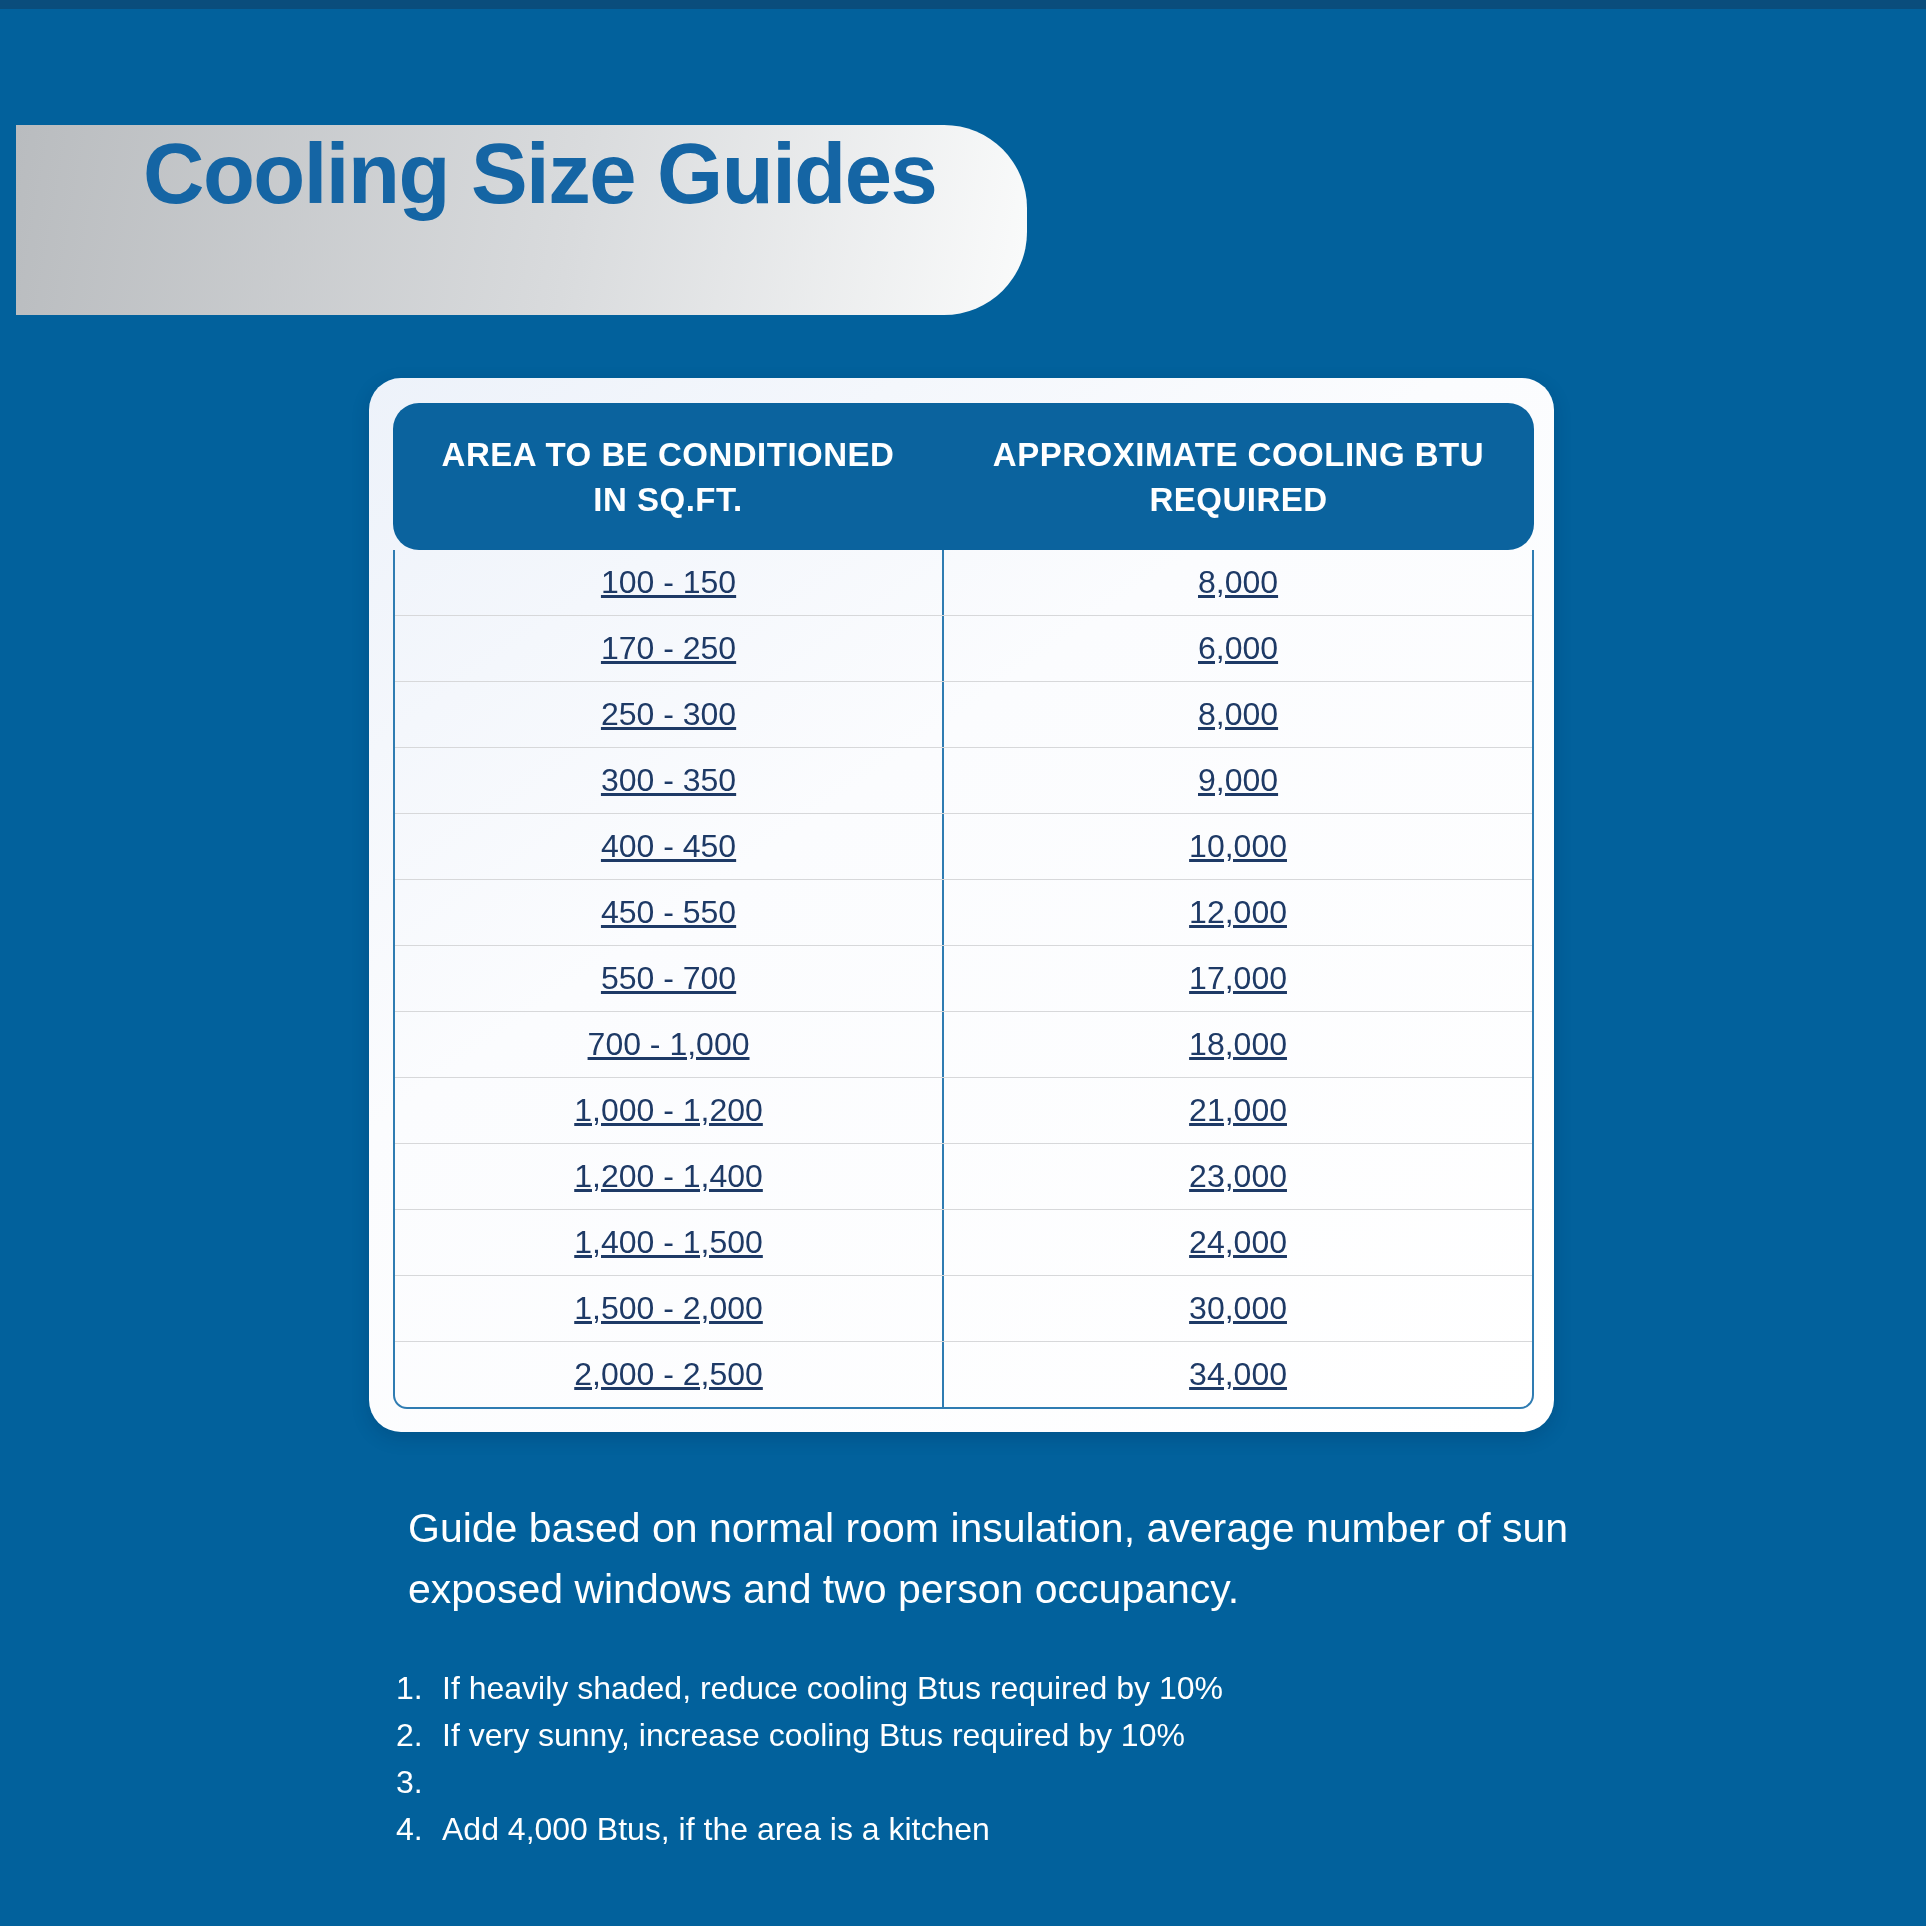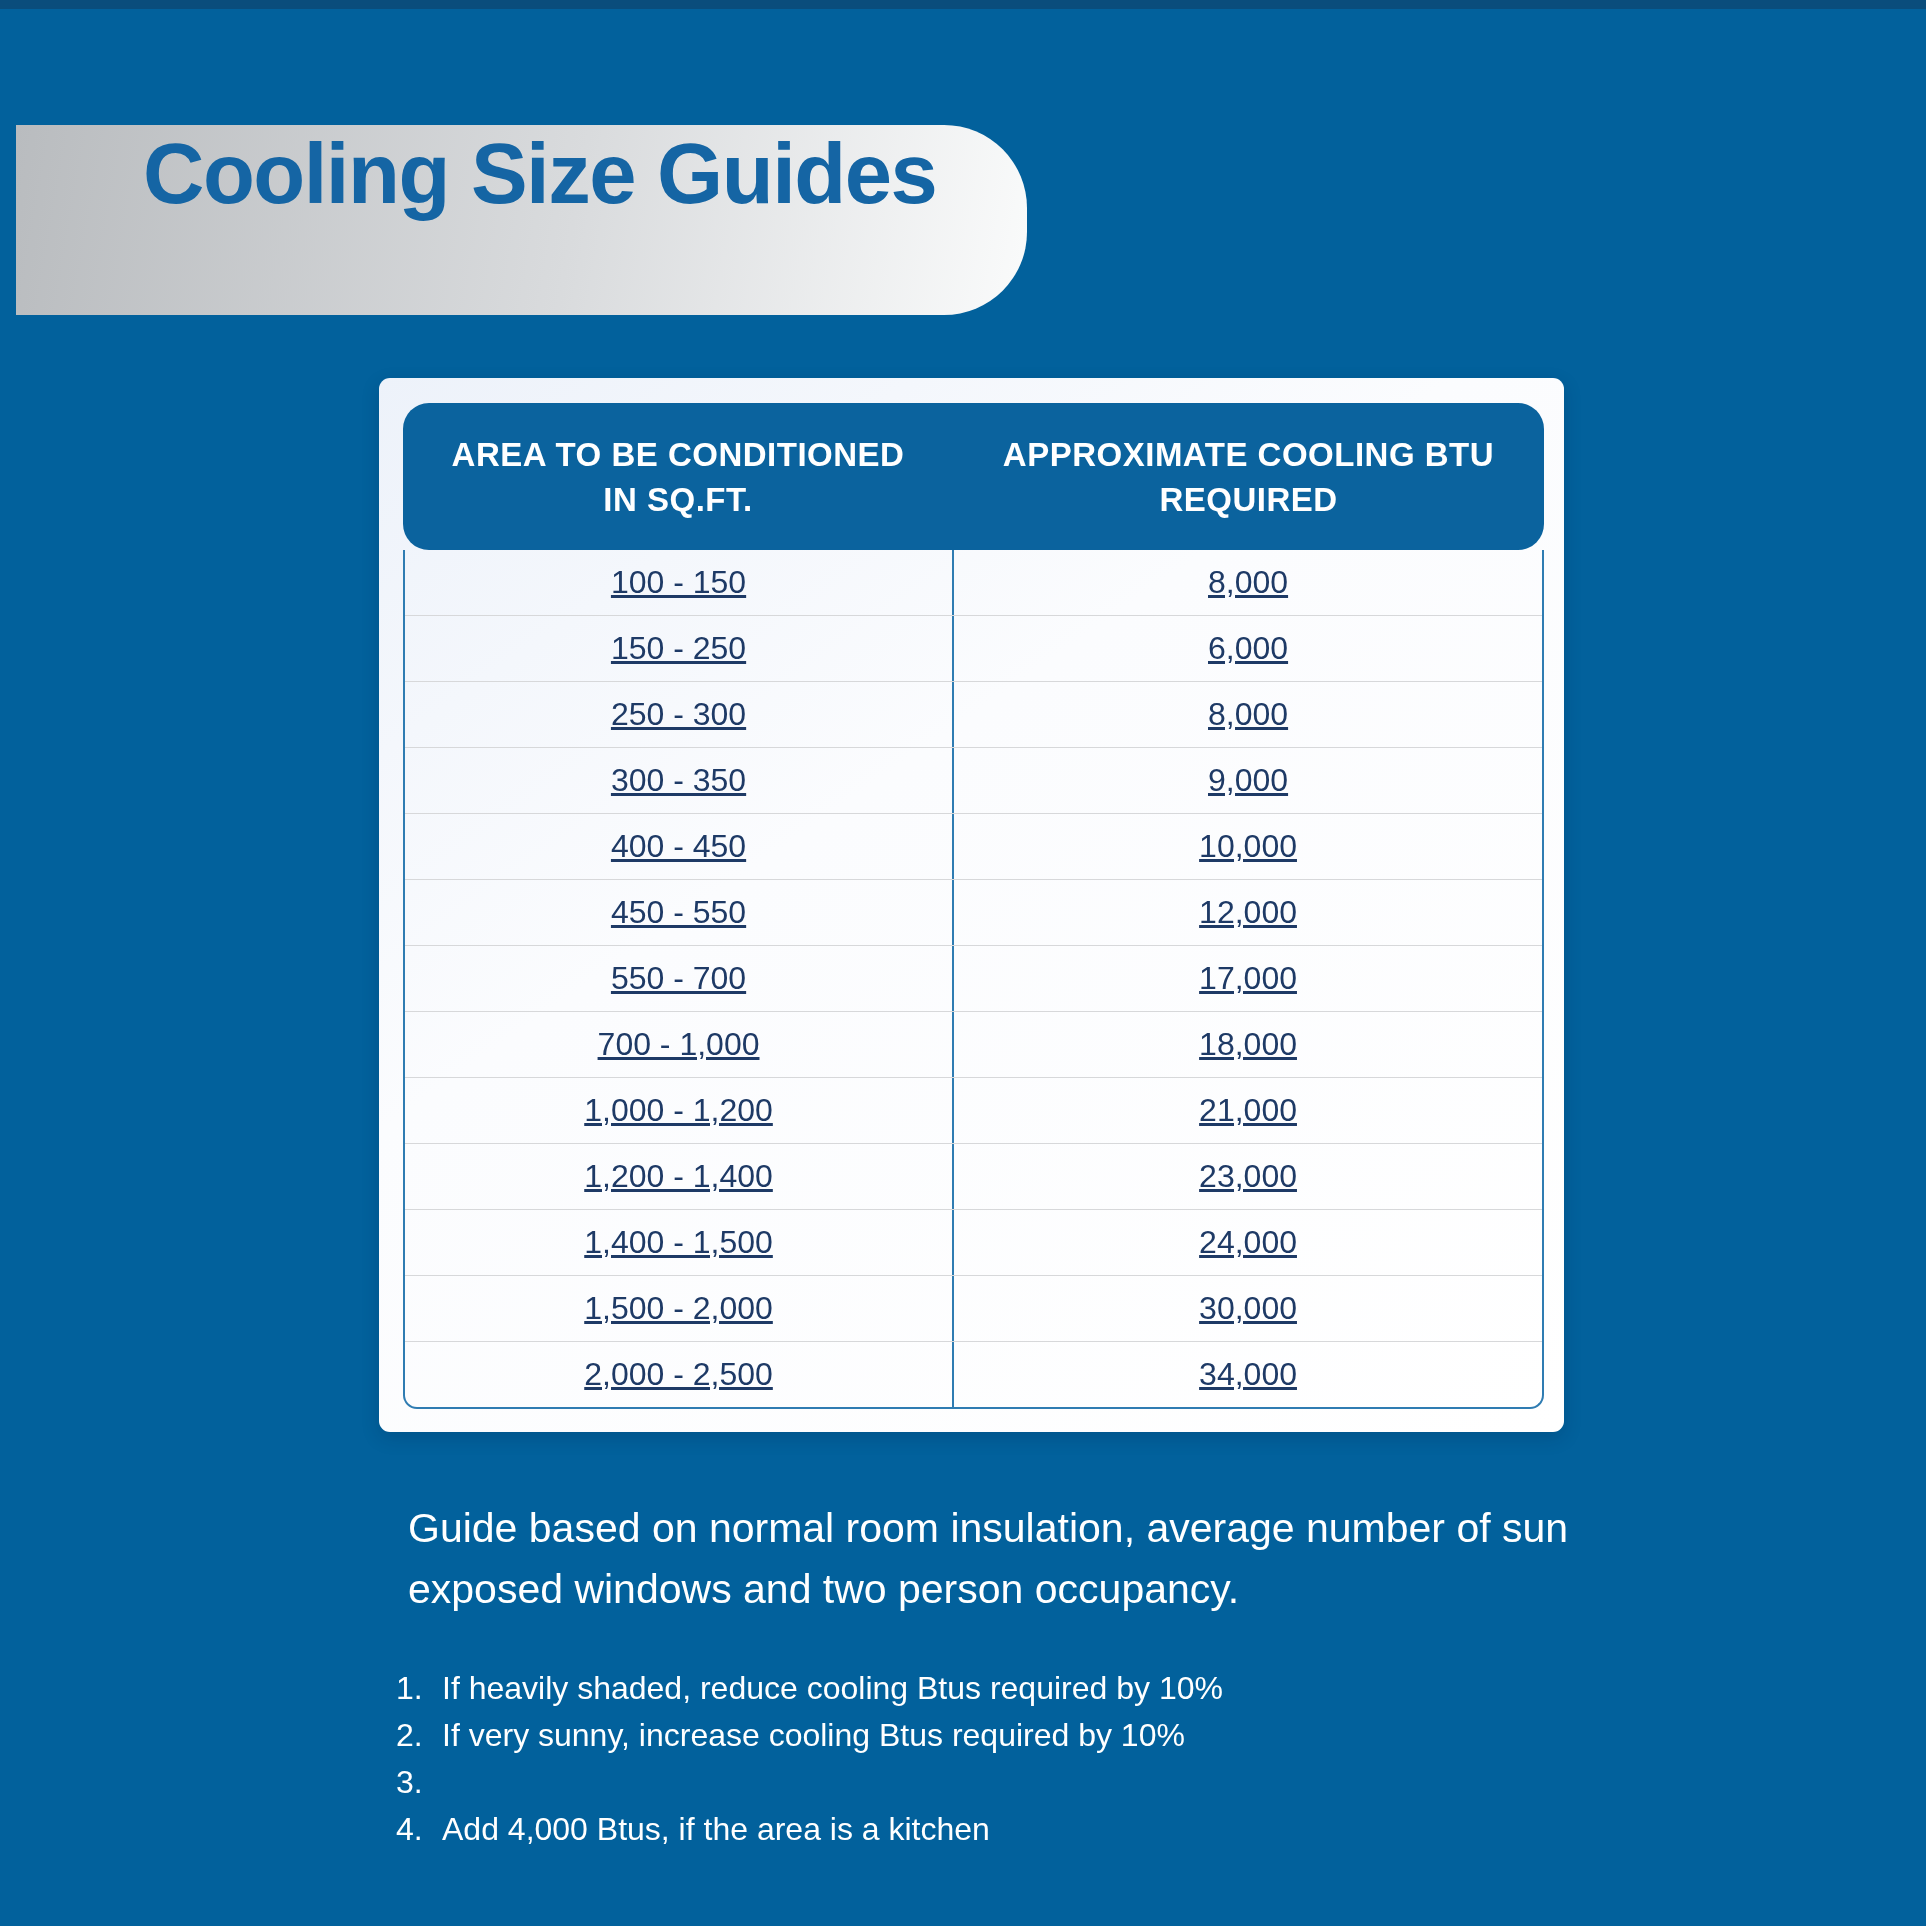--- a/index.html
+++ b/index.html
@@ -20,23 +20,22 @@
     display:flex;align-items:flex-start;margin-left:16px;
   }
   .banner-title{
     margin-left:127px;
     font-size:85px;font-weight:bold;letter-spacing:-1.5px;
     color:#1565a4;white-space:nowrap;
   }
   .card{
     position:absolute;left:369px;top:378px;width:1185px;height:1054px;
     background:linear-gradient(145deg,#edf2fa 0%,#fbfcfe 40%,#ffffff 100%);
-    border-radius:11px;
+    border-radius:32px;
     box-shadow:0 6px 18px rgba(0,30,60,0.18);
-    margin-left:10px;
   }
   .table{
     position:absolute;left:24px;top:25px;width:1141px;
   }
   .thead{
     height:147px;background:#0b639e;border-radius:26px;
     display:flex;color:#ffffff;
   }
   .th{
     display:flex;flex-direction:column;justify-content:center;align-items:center;
@@ -93,21 +92,21 @@
         <span>REQUIRED</span>
       </div>
     </div>
     <div class="tbody">
   <div class="tr">
     <div class="td td-area">100 - 150</div>
     <div class="td td-btu">8,000</div>
   </div>
 
   <div class="tr">
-    <div class="td td-area">150 - 250</div>
+    <div class="td td-area">170 - 250</div>
     <div class="td td-btu">6,000</div>
   </div>
 
   <div class="tr">
     <div class="td td-area">250 - 300</div>
     <div class="td td-btu">8,000</div>
   </div>
 
   <div class="tr">
     <div class="td td-area">300 - 350</div>

